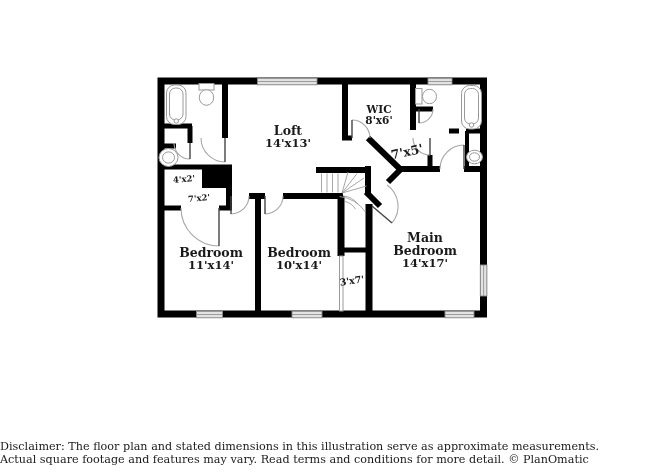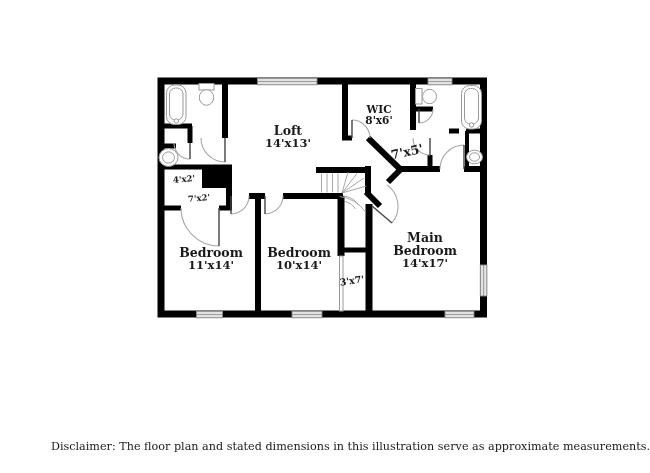--- a/index.html
+++ b/index.html
@@ -29,21 +29,21 @@
   .winline{stroke:#8a8a8a;stroke-width:0.8;fill:none;}
   .darc{stroke:#a8a8a8;stroke-width:1.1;fill:none;}
   .dleaf{stroke:var(--door);stroke-width:1.4;fill:none;}
   .fx{stroke:#999999;stroke-width:1;fill:#ffffff;}
   .tread{stroke:#9d9d9d;stroke-width:0.9;fill:none;}
   .lbl{fill:var(--ink);font-family:"DejaVu Serif","Liberation Serif",serif;
        font-weight:bold;text-anchor:middle;}
   .s12{font-size:12.5px;} .s11{font-size:11.5px;} .s10{font-size:10.5px;}
   .s9{font-size:9.5px;}  .s8{font-size:8.5px;}
   .disclaimer{
-    position:absolute;left:0;top:441px;width:650px;text-align:right;
+    position:absolute;left:0;top:441px;width:650px;text-align:left;
     color:var(--ink);font-size:11.2px;line-height:12.6px;
     font-family:"DejaVu Serif","Liberation Serif",serif;
   }
 </style>
 </head>
 <body>
 
 <div class="stage">
   <svg class="plan" width="650" height="473" viewBox="0 0 650 473">
 
@@ -197,14 +197,15 @@
       <text class="lbl s9" x="352" y="284" transform="rotate(-8 352 281)">3'x7'</text>
 
       <text class="lbl s12" x="425" y="242">Main</text>
       <text class="lbl s12" x="425" y="254.5">Bedroom</text>
       <text class="lbl s11" x="425" y="266.5">14'x17'</text>
     </g>
   </svg>
 
   <div class="disclaimer">
     <div>Disclaimer: The floor plan and stated dimensions in this illustration serve as approximate measurements.</div>
+    <div>Actual square footage and features may vary. Read terms and conditions for more detail. © PlanOmatic</div>
   </div>
 </div>
 
 </body></html>

